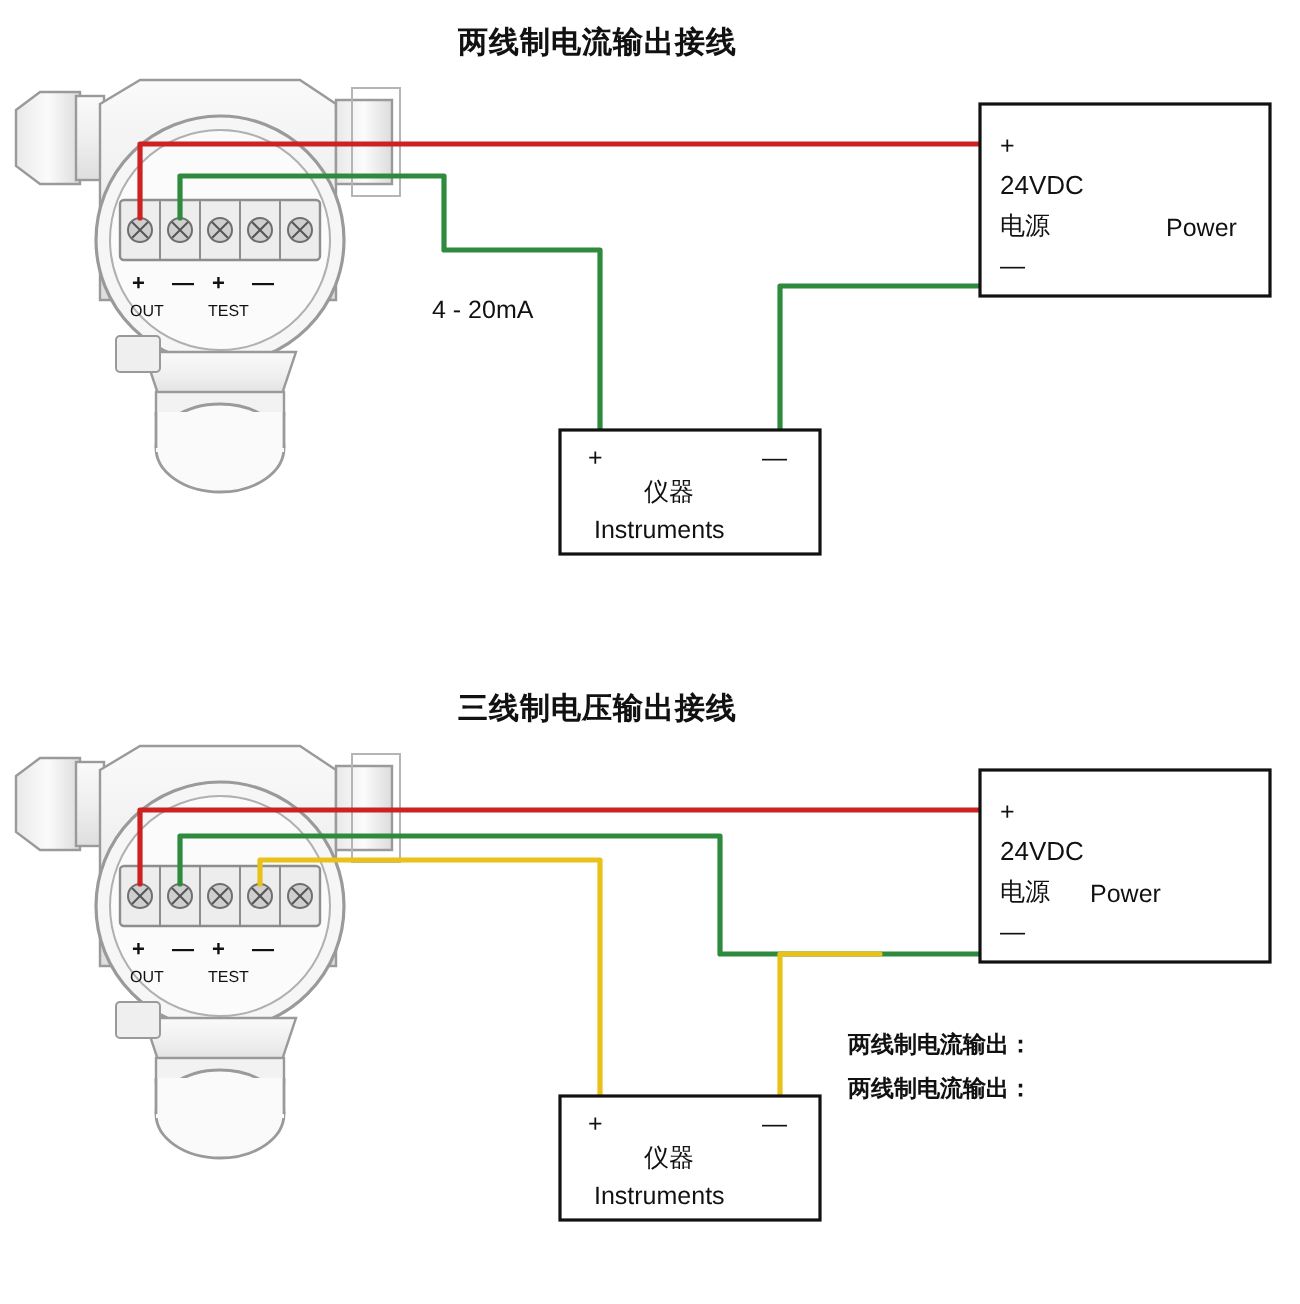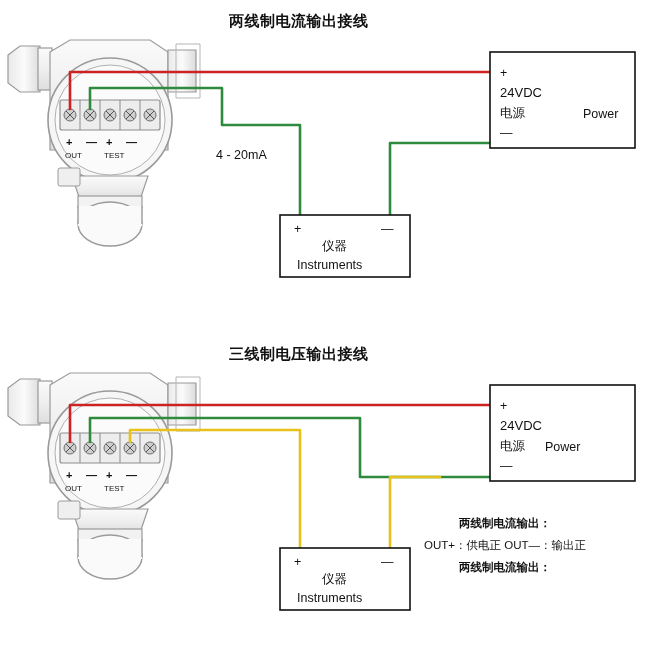--- a/index.html
+++ b/index.html
@@ -239,17 +239,16 @@
 
   <div class="abs lbl" style="left:66px; top:469px; font-size:11px; font-weight:bold;">+</div>
   <div class="abs lbl" style="left:86px; top:469px; font-size:11px; font-weight:bold;">—</div>
   <div class="abs lbl" style="left:106px; top:469px; font-size:11px; font-weight:bold;">+</div>
   <div class="abs lbl" style="left:126px; top:469px; font-size:11px; font-weight:bold;">—</div>
   <div class="abs lbl-tiny" style="left:65px; top:484px;">OUT</div>
   <div class="abs lbl-tiny" style="left:104px; top:484px;">TEST</div>
 
   <div class="abs notes" style="left:424px; top:512px;text-align:center;">
     <div class="note-head">两线制电流输出：</div>
-    <div>OUT+：供电正  OUT—：输出正</div>
     <div class="note-head">两线制电流输出：</div>
   </div>
 
 </div>
 
 </body></html>

